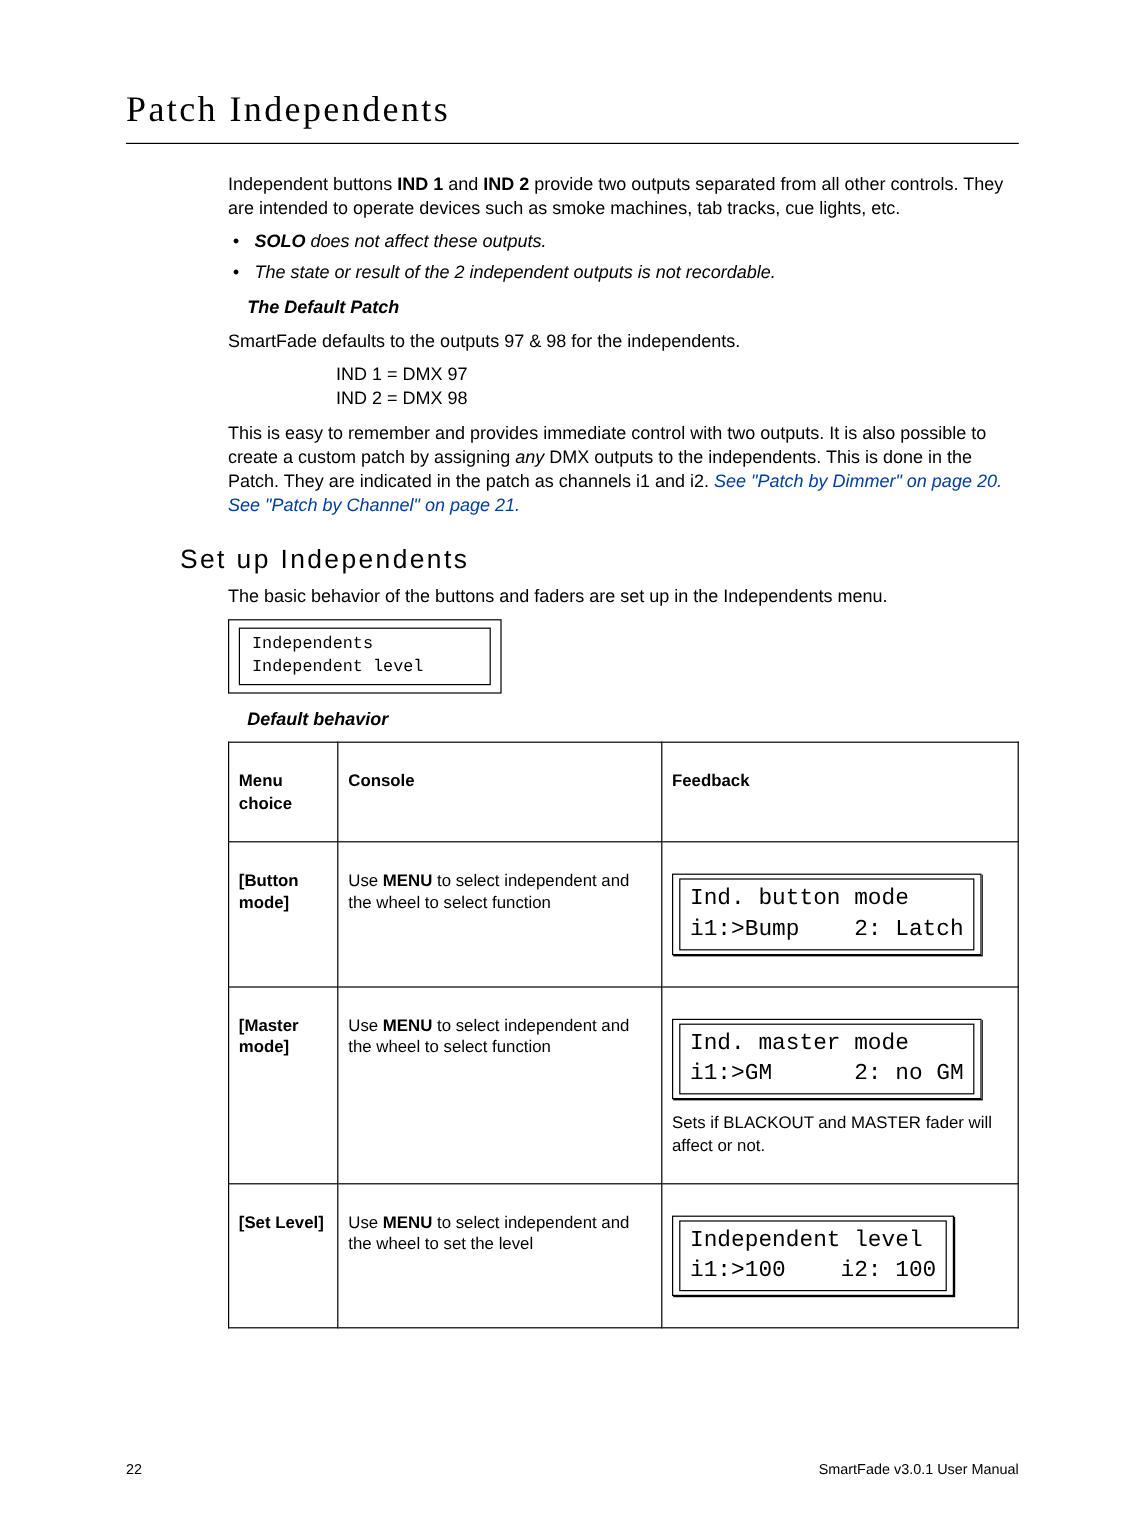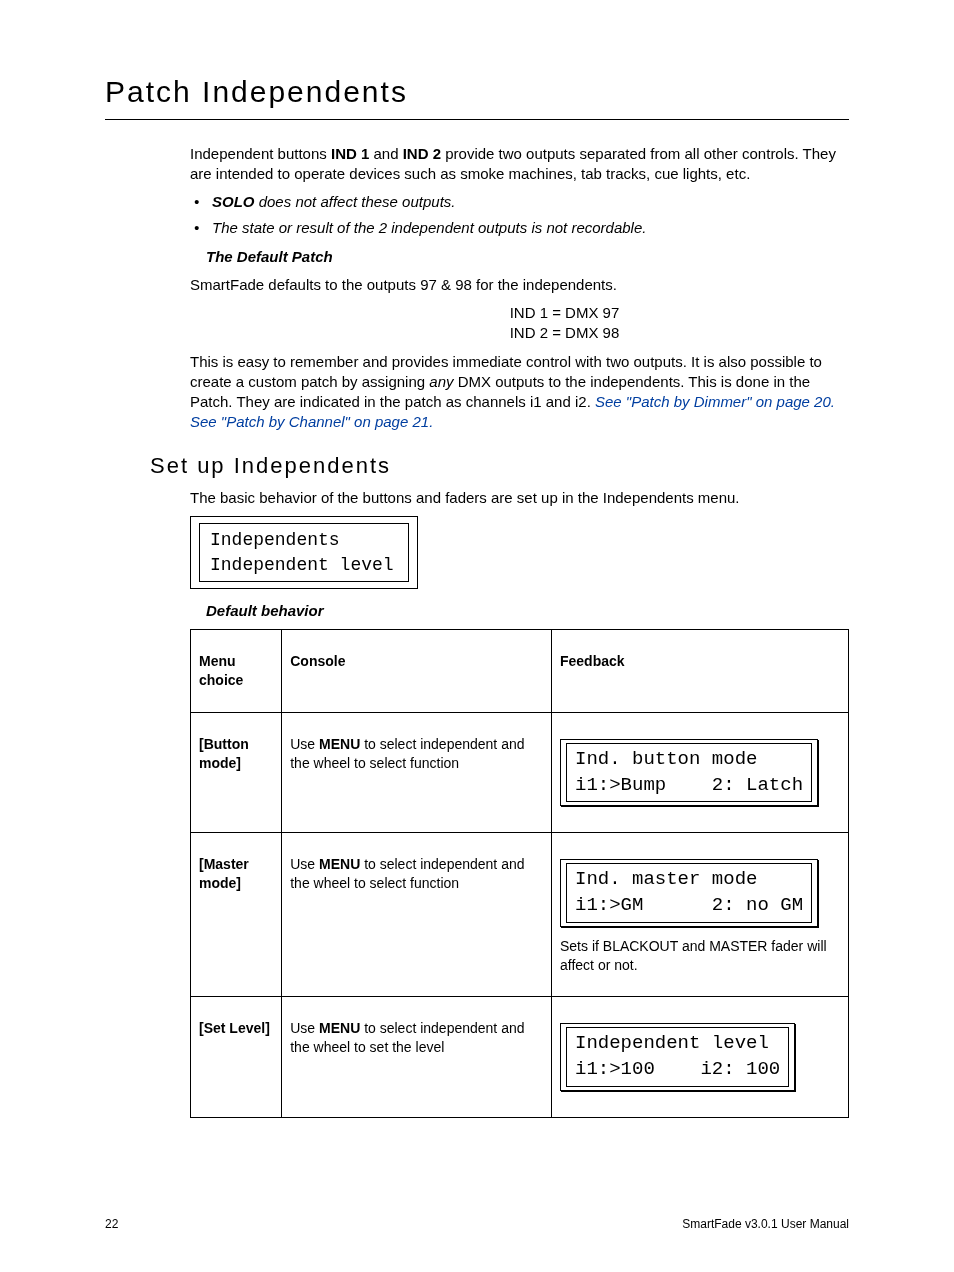--- a/index.html
+++ b/index.html
@@ -16,21 +16,21 @@
     min-height: 1272px;
     position: relative;
     box-sizing: border-box;
     padding: 72px 105px 40px 105px;
   }
   .section-title {
     font-size: 30px;
     letter-spacing: 2px;
     font-weight: 400;
     margin: 0 0 6px 0;
-    font-family: Liberation Sans, sans-serif;
+    font-family: Liberation Serif, serif;
   }
   .title-rule {
     border: none;
     border-top: 1px solid #000;
     margin: 0 0 24px 0;
   }
   .indent {
     margin-left: 85px;
   }
   p { margin: 0 0 8px 0; }
@@ -49,21 +49,20 @@
     margin-bottom: 6px;
   }
   ul.bullets li::before {
     content: "•";
     position: absolute;
     left: 4px;
     top: 0;
   }
   .center-block {
     margin: 4px 0 8px 90px;
-    text-align: center;
   }
   a.xref {
     color: #003ea0;
     font-style: italic;
     text-decoration: none;
   }
   .sub-title {
     font-size: 22px;
     letter-spacing: 2px;
     margin: 18px 0 8px -40px;
@@ -81,21 +80,21 @@
     border: 1px solid #000;
     padding: 6px 8px;
     display: inline-block;
     min-width: 210px;
     margin: 0 0 12px 0;
   }
   .lcd-inner {
     border: 1px solid #000;
     padding: 4px 10px;
     font-family: "Courier New", Courier, monospace;
-    font-size: 18px;
+    font-size: 14px;
     white-space: pre;
   }
   .lcd-small {
     border: 1px solid #000;
     box-shadow: 1px 1px 0 #000;
     padding: 3px 5px;
     display: inline-block;
     min-width: 200px;
     margin: 4px 0 4px 0;
   }

